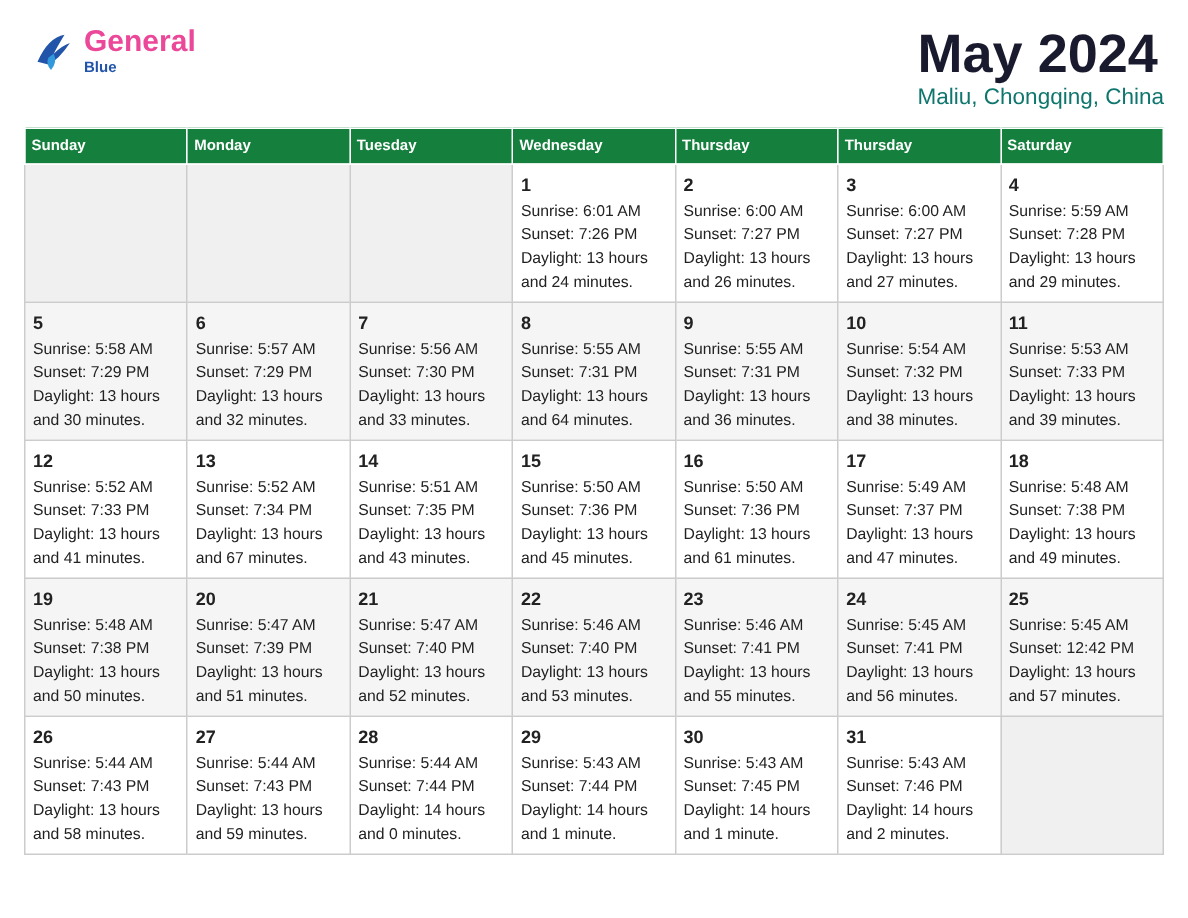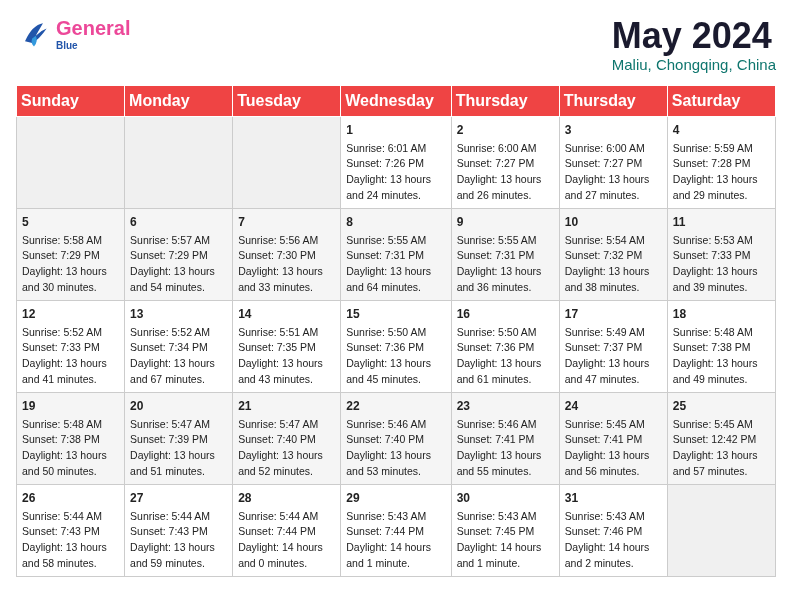--- a/index.html
+++ b/index.html
@@ -37,25 +37,25 @@
     .location {
       font-size: 15px;
       color: #0f766e;
     }
     table {
       width: 100%;
       border-collapse: collapse;
       font-size: 11px;
     }
     thead tr th {
-      background-color: #ef4444;
+      background-color: #15803d;
       color: #fff;
       padding: 6px 4px;
       text-align: left;
-      font-size: 16px;
+      font-size: 10px;
       font-weight: bold;
       border: 1px solid #fff;
     }
     tbody tr td {
       vertical-align: top;
       padding: 4px 5px;
       border: 1px solid #ccc;
       min-height: 70px;
       height: 80px;
       background: #fff;
@@ -151,21 +151,21 @@
           <div class="cell-text">Sunrise: 5:58 AM</div>
           <div class="cell-text">Sunset: 7:29 PM</div>
           <div class="cell-text">Daylight: 13 hours</div>
           <div class="cell-text">and 30 minutes.</div>
         </td>
         <td>
           <span class="day-num">6</span>
           <div class="cell-text">Sunrise: 5:57 AM</div>
           <div class="cell-text">Sunset: 7:29 PM</div>
           <div class="cell-text">Daylight: 13 hours</div>
-          <div class="cell-text">and 54 minutes.</div>
+          <div class="cell-text">and 32 minutes.</div>
         </td>
         <td>
           <span class="day-num">7</span>
           <div class="cell-text">Sunrise: 5:56 AM</div>
           <div class="cell-text">Sunset: 7:30 PM</div>
           <div class="cell-text">Daylight: 13 hours</div>
           <div class="cell-text">and 33 minutes.</div>
         </td>
         <td>
           <span class="day-num">8</span>

